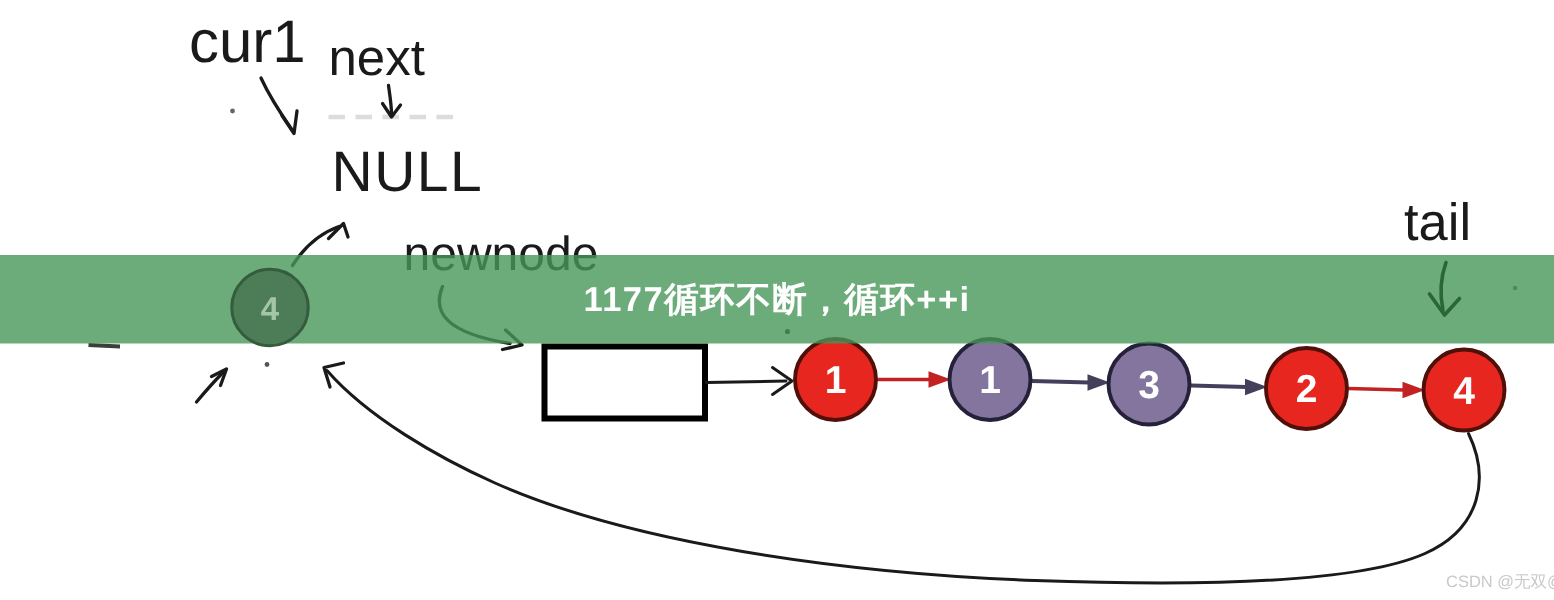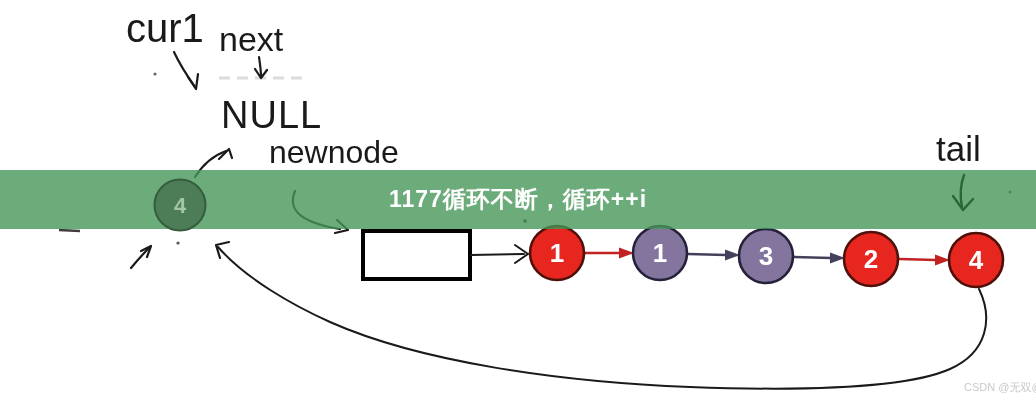--- a/index.html
+++ b/index.html
@@ -25,21 +25,21 @@
     position:relative;width:1036px;height:400px;background:#ffffff;
     font-family:"Liberation Sans","DejaVu Sans",sans-serif;color:var(--ink);
   }
   .layer{position:absolute;left:0;top:0;width:1036px;height:400px;}
   .under{z-index:1;}
   .overbanner{z-index:3;pointer-events:none;}
   .label{position:absolute;color:var(--ink);white-space:nowrap;line-height:1;}
   .lbl-cur1{left:126px;top:8px;font-size:40px;}
   .lbl-next{left:219px;top:22px;font-size:34px;}
   .lbl-null{left:201px;top:96px;font-size:38px;letter-spacing:1px;margin-left:20px;}
-  .lbl-newnode{left:269px;top:136px;font-size:32px;z-index:1;}
+  .lbl-newnode{left:269px;top:153px;font-size:32px;z-index:1;}
   .lbl-cur2{left:45px;top:258px;font-size:36px;}
   .lbl-tail{left:936px;top:131px;font-size:35px;}
   .banner{
     position:absolute;left:0;top:170px;width:1036px;height:59px;z-index:2;
     background:var(--banner-overlay);
     display:flex;align-items:center;justify-content:center;
   }
   .banner-title{
     font-size:23px;font-weight:bold;color:var(--banner-text);
     letter-spacing:1px;white-space:nowrap;

